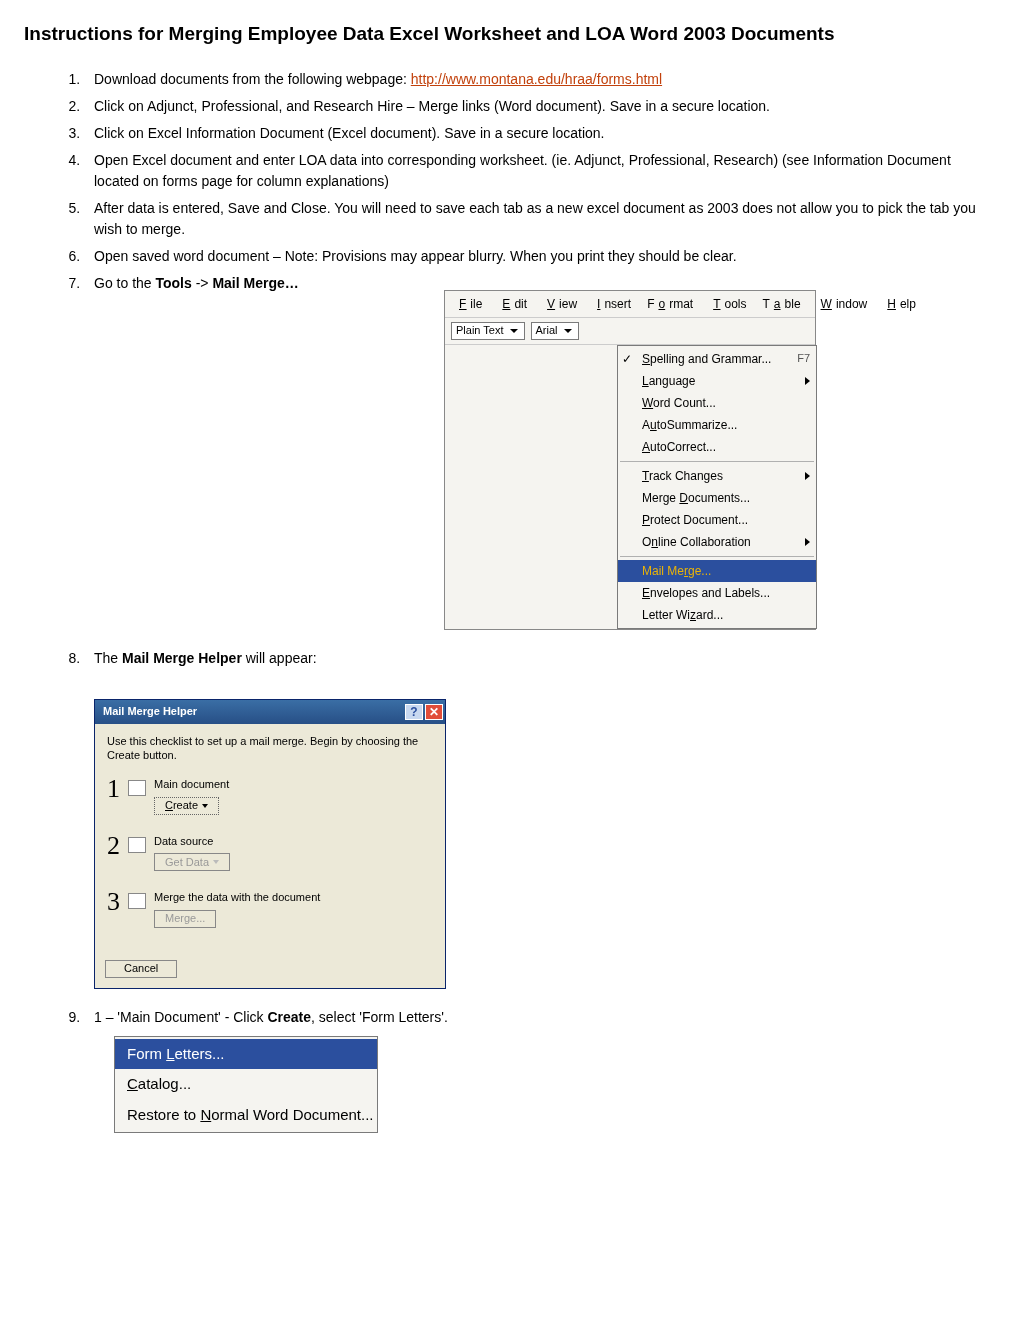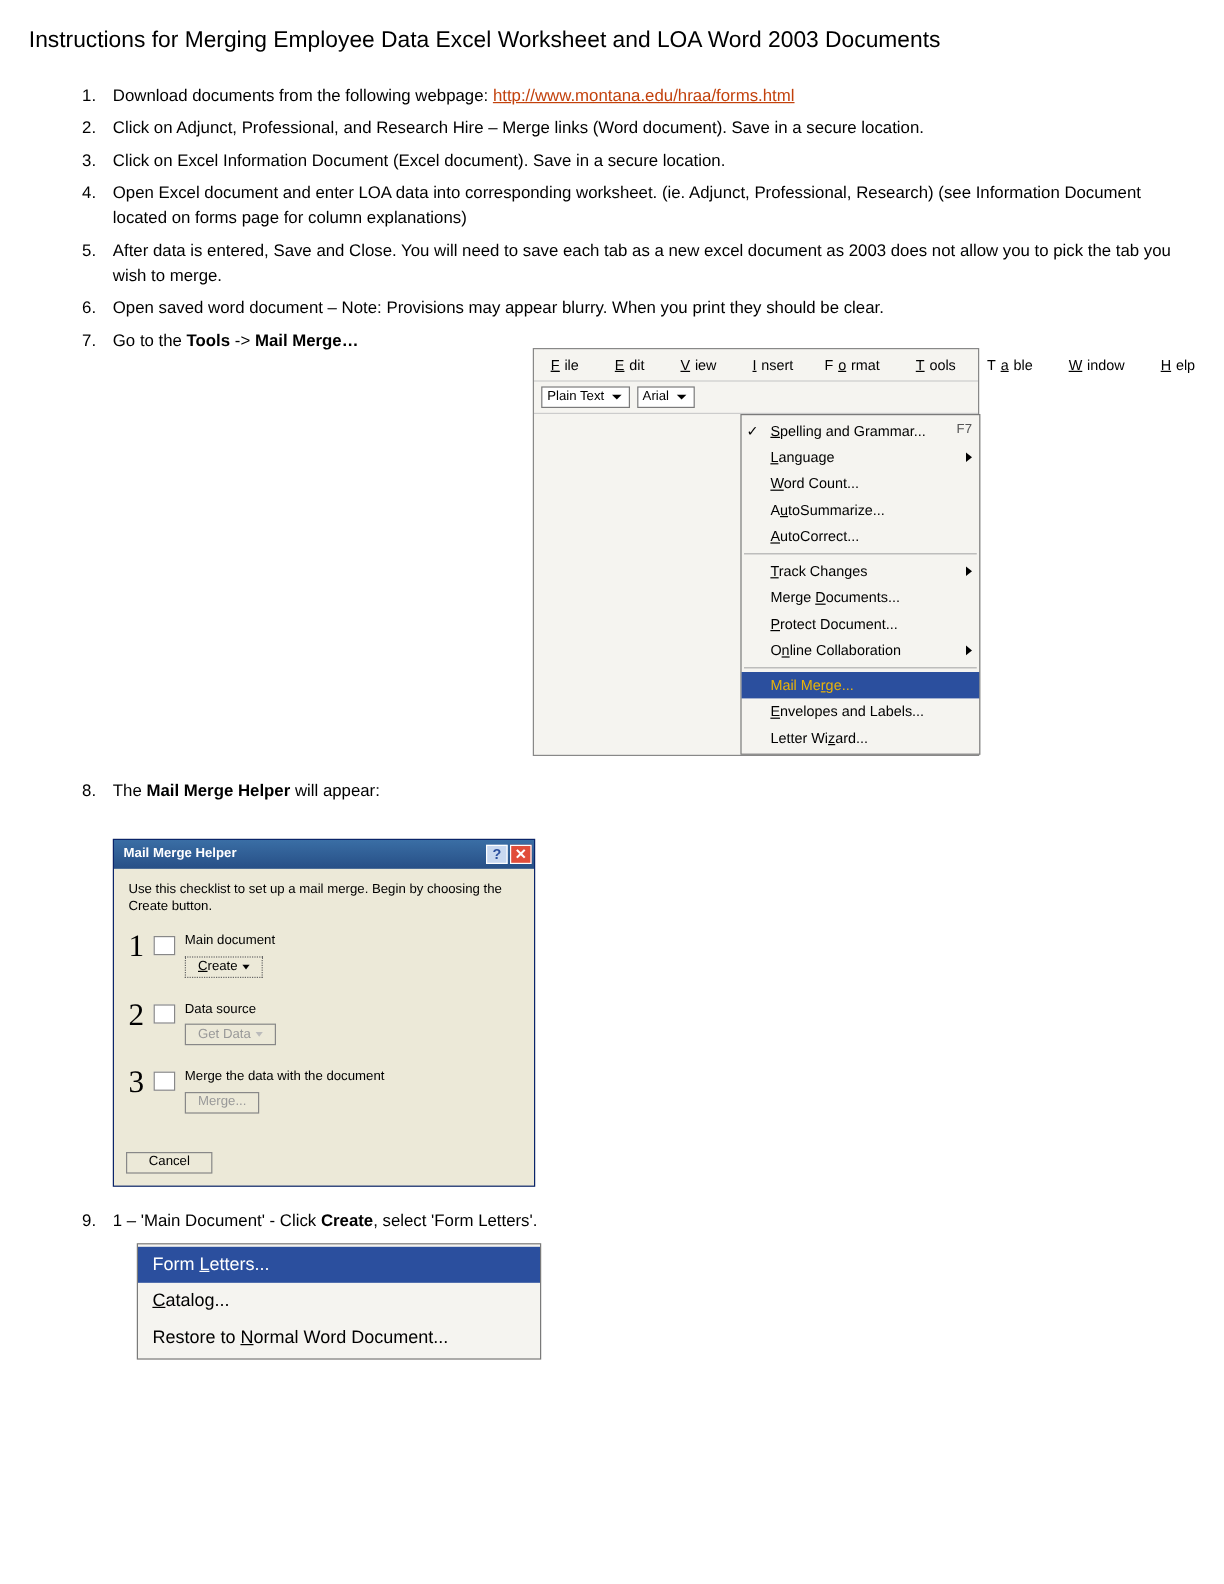--- a/index.html
+++ b/index.html
@@ -7,21 +7,21 @@
       font-family: Arial, Helvetica, sans-serif;
       background: #fff;
       color: #000;
       padding: 20px 24px;
       width: 1020px;
       font-size: 14px;
       line-height: 1.5;
     }
     h1 {
       font-size: 19px;
-      font-weight: normal;
+      font-weight: bold;
       margin-bottom: 20px;
     }
     ol.main-list {
       padding-left: 60px;
       margin-bottom: 20px;
     }
     ol.main-list > li {
       margin-bottom: 6px;
       padding-left: 10px;
     }
@@ -34,21 +34,21 @@
       width: 372px;
       border: 1px solid #888;
       background:#f5f4f0;
       margin-left: 350px;
       margin-top: -4px;
       font-size: 12px;
       font-family: Tahoma, Arial, sans-serif;
       color:#000;
     }
     .menubar {
-      display:flex; gap:18px;
+      display:flex; gap:8px;
       padding:3px 6px;
       border-bottom:1px solid #ccc;
     }
     .menubar span { padding:1px 4px; }
     .menubar span.u::first-letter { text-decoration:underline; }
     .toolbar2 {
       display:flex; align-items:center; gap:6px;
       padding:4px 6px;
       border-bottom:1px solid #ccc;
     }
@@ -148,21 +148,21 @@
       margin-left:4px;width:0;height:0;
       border-left:3px solid transparent;
       border-right:3px solid transparent;
       border-top:4px solid #000;
     }
     .mmh-foot{display:flex;padding:4px 10px 10px;}
     .mmh-foot .smallbtn{padding:2px 18px;}
 
     
     .create-menu{
-      width:337px;
+      width:264px;
       border:1px solid #7a7a7a;
       background:#f5f4f0;
       font-family: Tahoma, Arial, sans-serif;
       font-size:15px;
       padding:2px 0;
     }
     .citem{
       padding:4px 12px;
       white-space:nowrap;
     }

